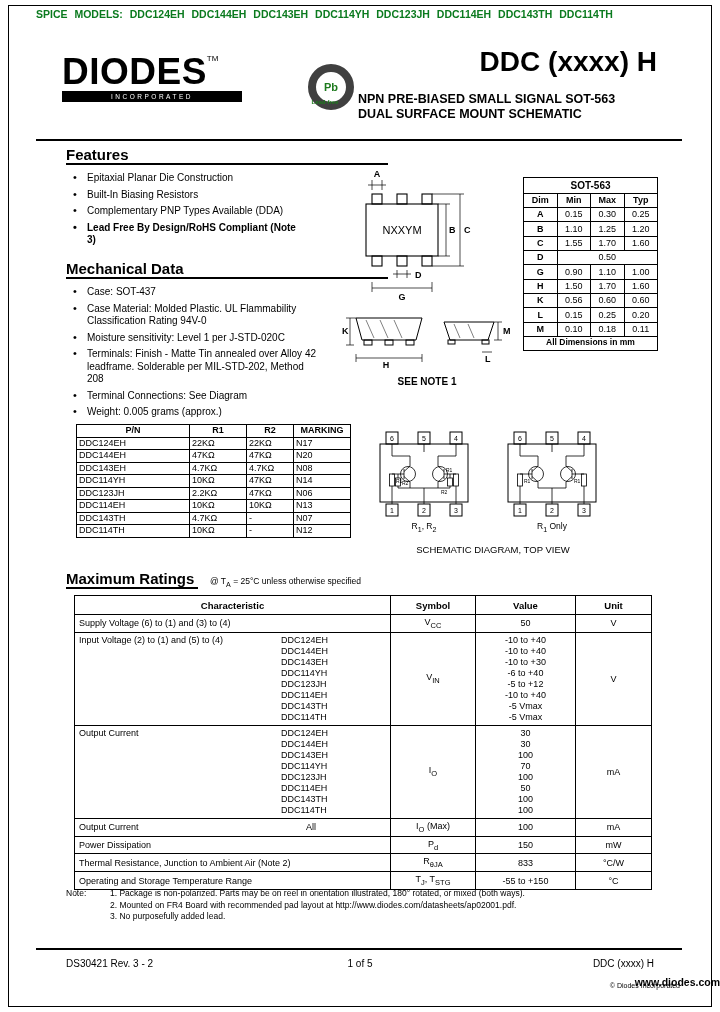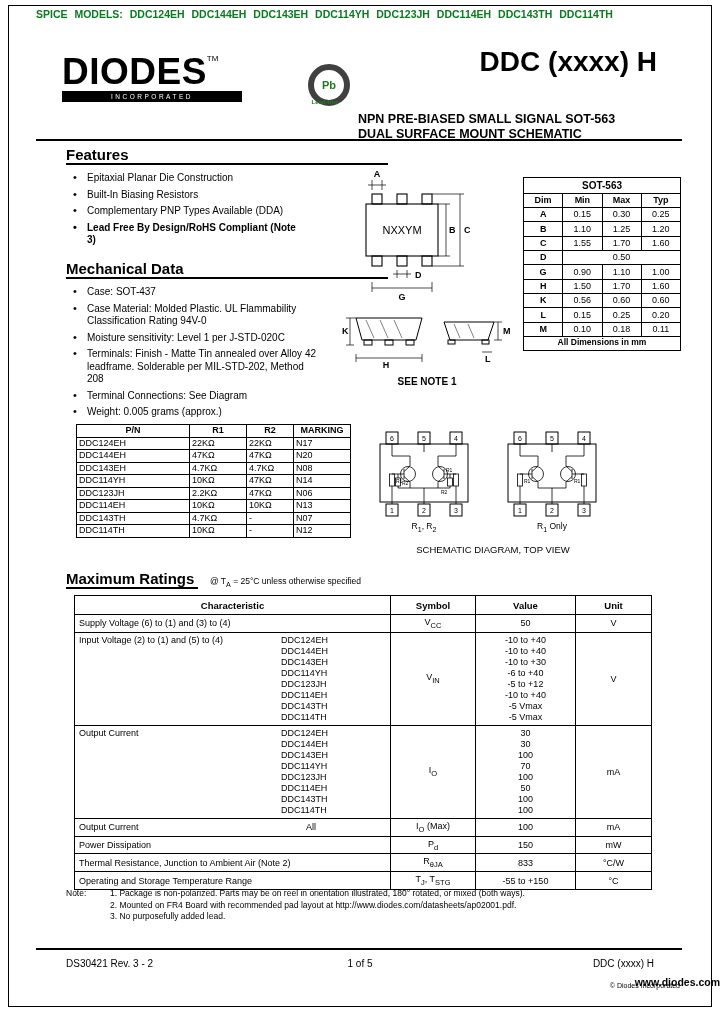--- a/index.html
+++ b/index.html
@@ -5,34 +5,34 @@
   html,body{margin:0;padding:0;background:#e8e8e8;}
   .page{position:relative;width:720px;height:1012px;background:#fff;font-family:"Liberation Sans",sans-serif;color:#000;overflow:hidden;margin:0 auto;}
   .frame{position:absolute;left:8px;top:5px;right:8px;bottom:5px;border:1px solid #000;pointer-events:none;}
   .abs{position:absolute;}
   .spice{left:36px;top:8px;font-size:10.5px;font-weight:bold;color:#0a7a1e;word-spacing:4px;}
   .brand{left:62px;top:54px;}
   .brand-word{font-size:37px;font-weight:900;letter-spacing:0.5px;line-height:36px;}
   .brand-tm{font-size:8px;vertical-align:top;font-weight:normal;}
   .brand-bar{width:180px;height:11px;background:#000;color:#fff;font-size:6.5px;letter-spacing:2.5px;text-align:center;line-height:11px;margin-top:1px;}
   .doc-title{right:63px;top:46px;font-size:28px;font-weight:bold;}
-  .pb-badge{left:308px;top:64px;width:30px;height:30px;border:6px solid #404040;border-radius:50%;display:flex;align-items:center;justify-content:center;}
+  .pb-badge{left:308px;top:64px;width:30px;height:30px;border:8px solid #404040;border-radius:50%;display:flex;align-items:center;justify-content:center;}
   .pb-txt{color:#1d7a1d;font-weight:bold;font-size:11px;}
   .pb-sub{left:300px;top:99px;width:50px;text-align:center;color:#1d7a1d;font-size:6px;font-weight:bold;}
-  .subtitle{left:358px;top:92px;font-size:12.5px;font-weight:bold;line-height:15px;margin-top:20px;}
+  .subtitle{left:358px;top:92px;font-size:12.5px;font-weight:bold;line-height:15px;}
   .hrule{background:#000;height:1.5px;}
   .sec-h{font-size:15px;font-weight:bold;}
   .sec-line{height:2px;background:#000;}
   .cond{font-size:8.5px;}
   ul.blist{list-style:none;margin:0;padding:0;}
   ul.blist li{position:relative;padding-left:17px;margin-bottom:4px;font-size:10px;line-height:1.25;}
   ul.blist li::before{content:"\2022";position:absolute;left:3px;top:-1px;font-size:11px;}
   ul.features li:nth-child(4){font-weight:bold;}
   table{border-collapse:collapse;}
-  .dim-table{width:158px;font-size:9px;table-layout:fixed;}
+  .dim-table{width:135px;font-size:9px;table-layout:fixed;}
   .dim-table th,.dim-table td{border:1px solid #000;padding:1.5px 2px;text-align:center;line-height:1.15;}
   .dim-table .t-title{font-size:10px;font-weight:bold;}
   .dim-table td:first-child{font-weight:bold;}
   .dim-table .t-foot{font-weight:bold;font-size:8.5px;}
   .pn-table{width:254px;font-size:9px;table-layout:fixed;}
   .pn-table th,.pn-table td{border:1px solid #000;padding:0 2px;line-height:11.5px;}
   .pn-table th{font-weight:bold;}
   .max-table{width:577px;font-size:9px;table-layout:fixed;}
   .max-table th,.max-table td{border:1px solid #000;padding:2px 4px;vertical-align:middle;}
   .max-table th{font-size:9.5px;text-align:center;height:14px;}

